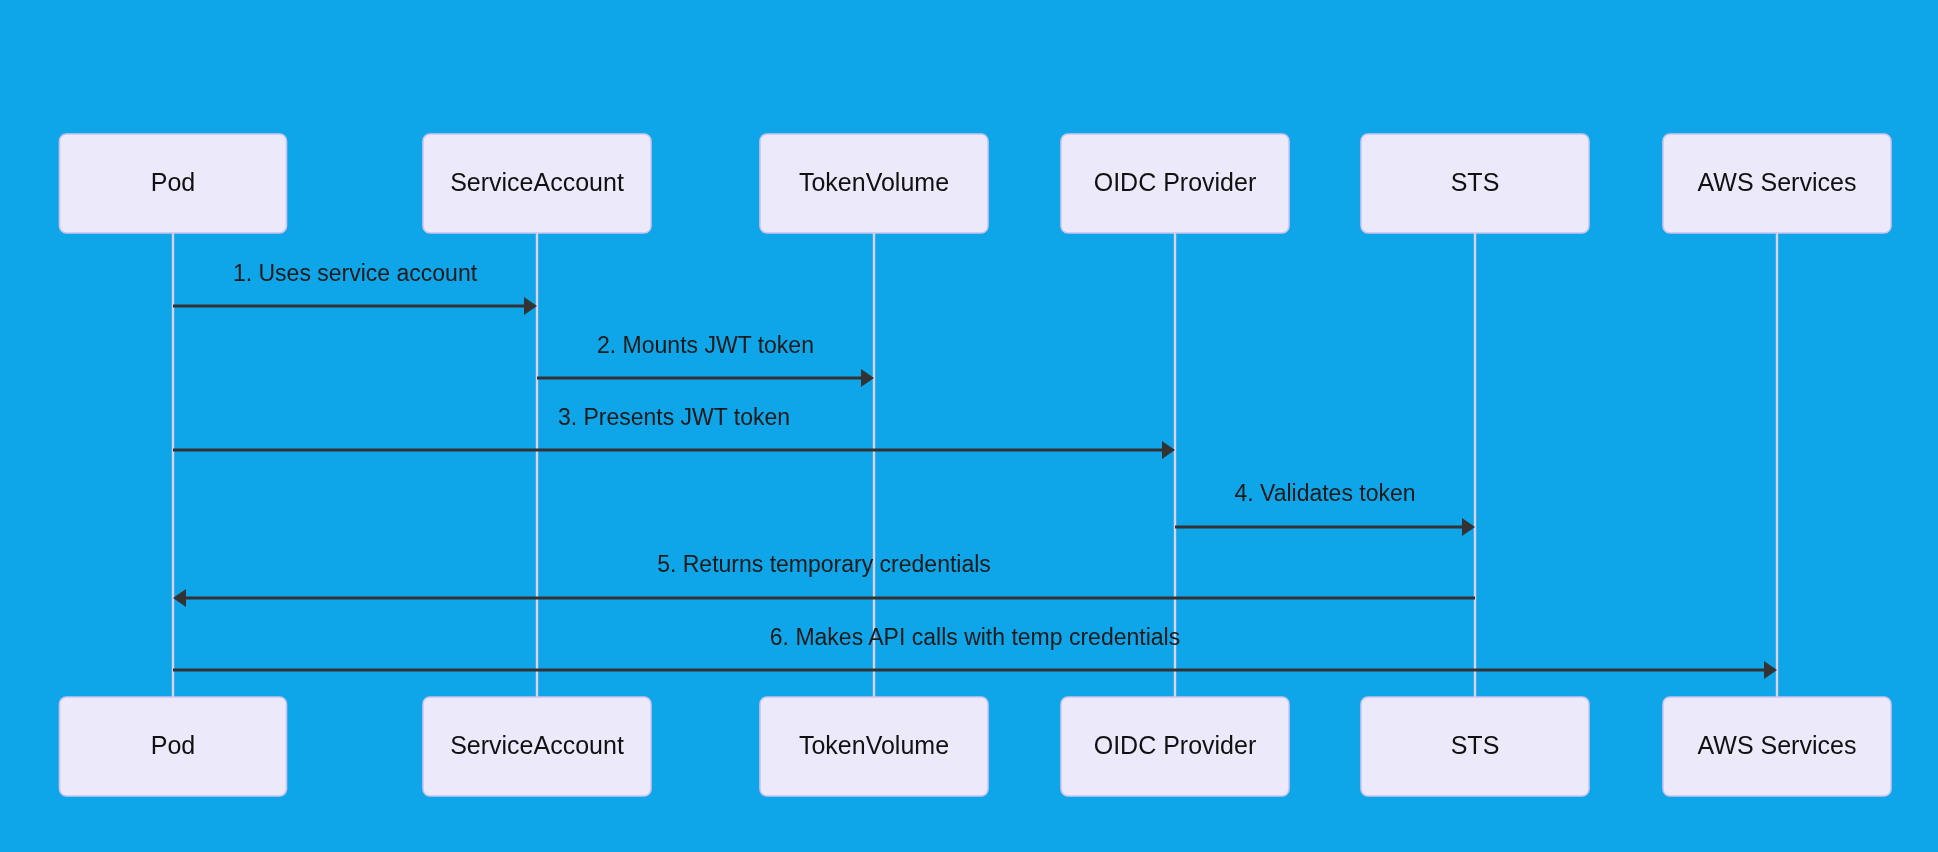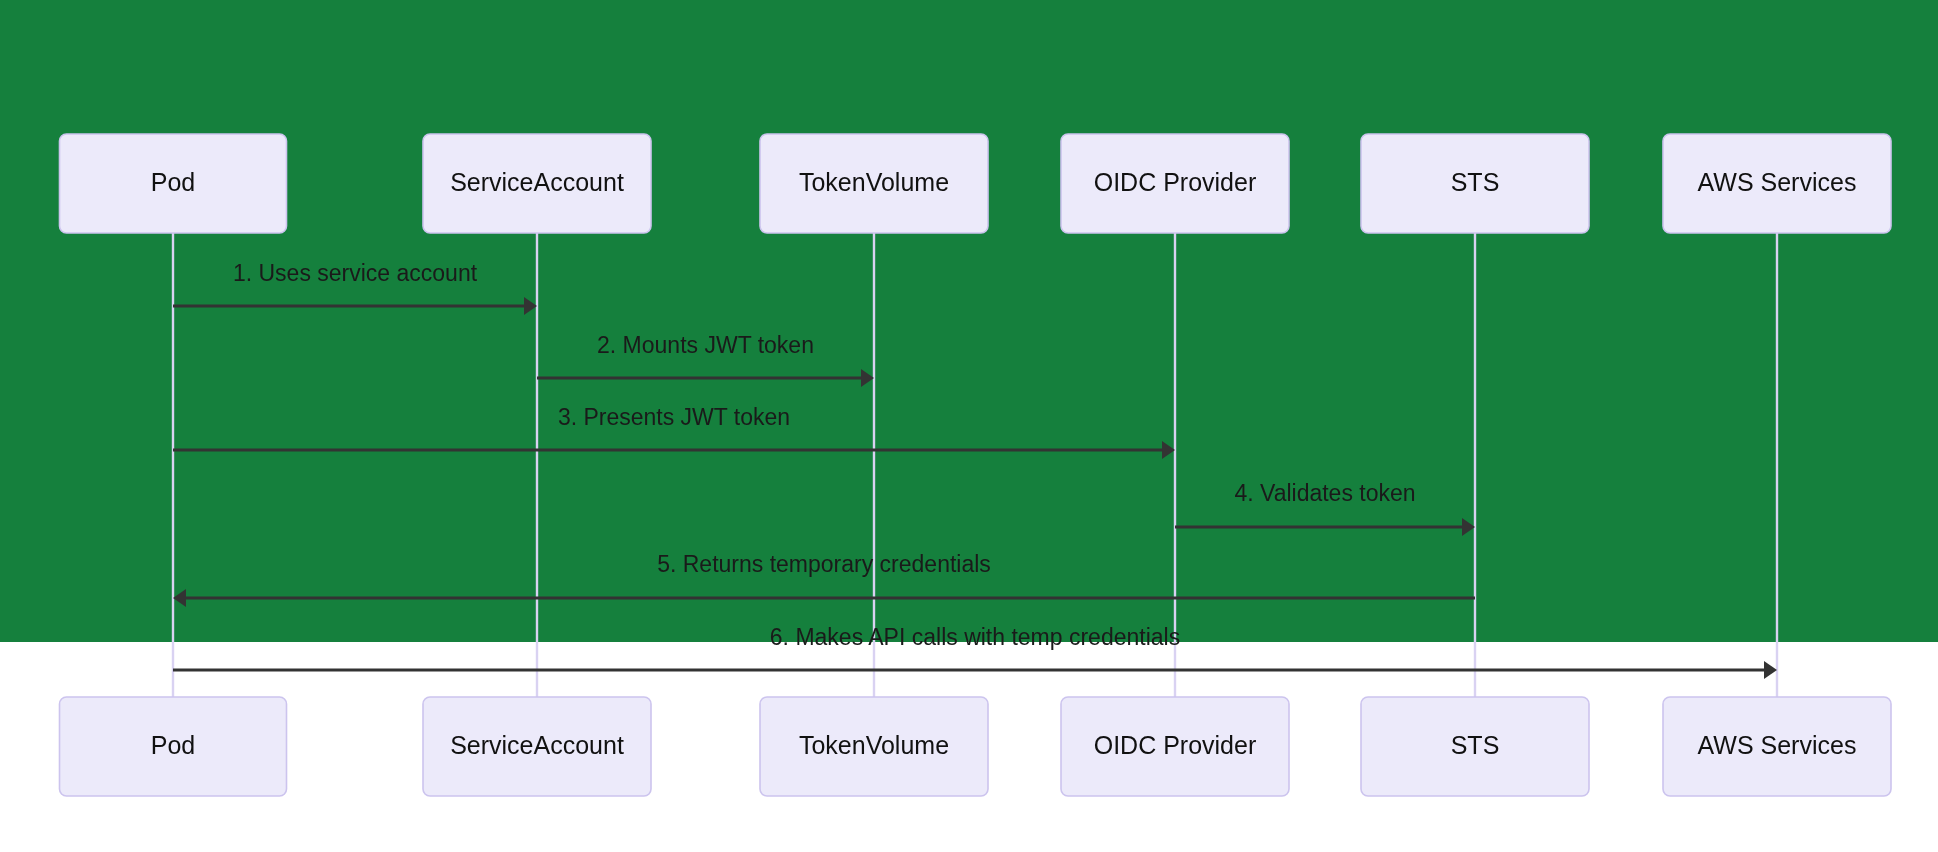--- a/index.html
+++ b/index.html
@@ -9,22 +9,22 @@
   }
   body {
     font-family: "Liberation Sans", sans-serif;
     width: 1938px;
     height: 852px;
     overflow: hidden;
   }
   #diagram-root {
     position: relative;
     width: 1938px;
-    height: 642px;
-    background: #15803d;
+    height: 852px;
+    background: #0ea5e9;
   }
   #diagram-svg {
     position: absolute;
     left: 0;
     top: 0;
     width: 1938px;
     height: 852px;
     display: block;
   }
   .participant-box rect {

